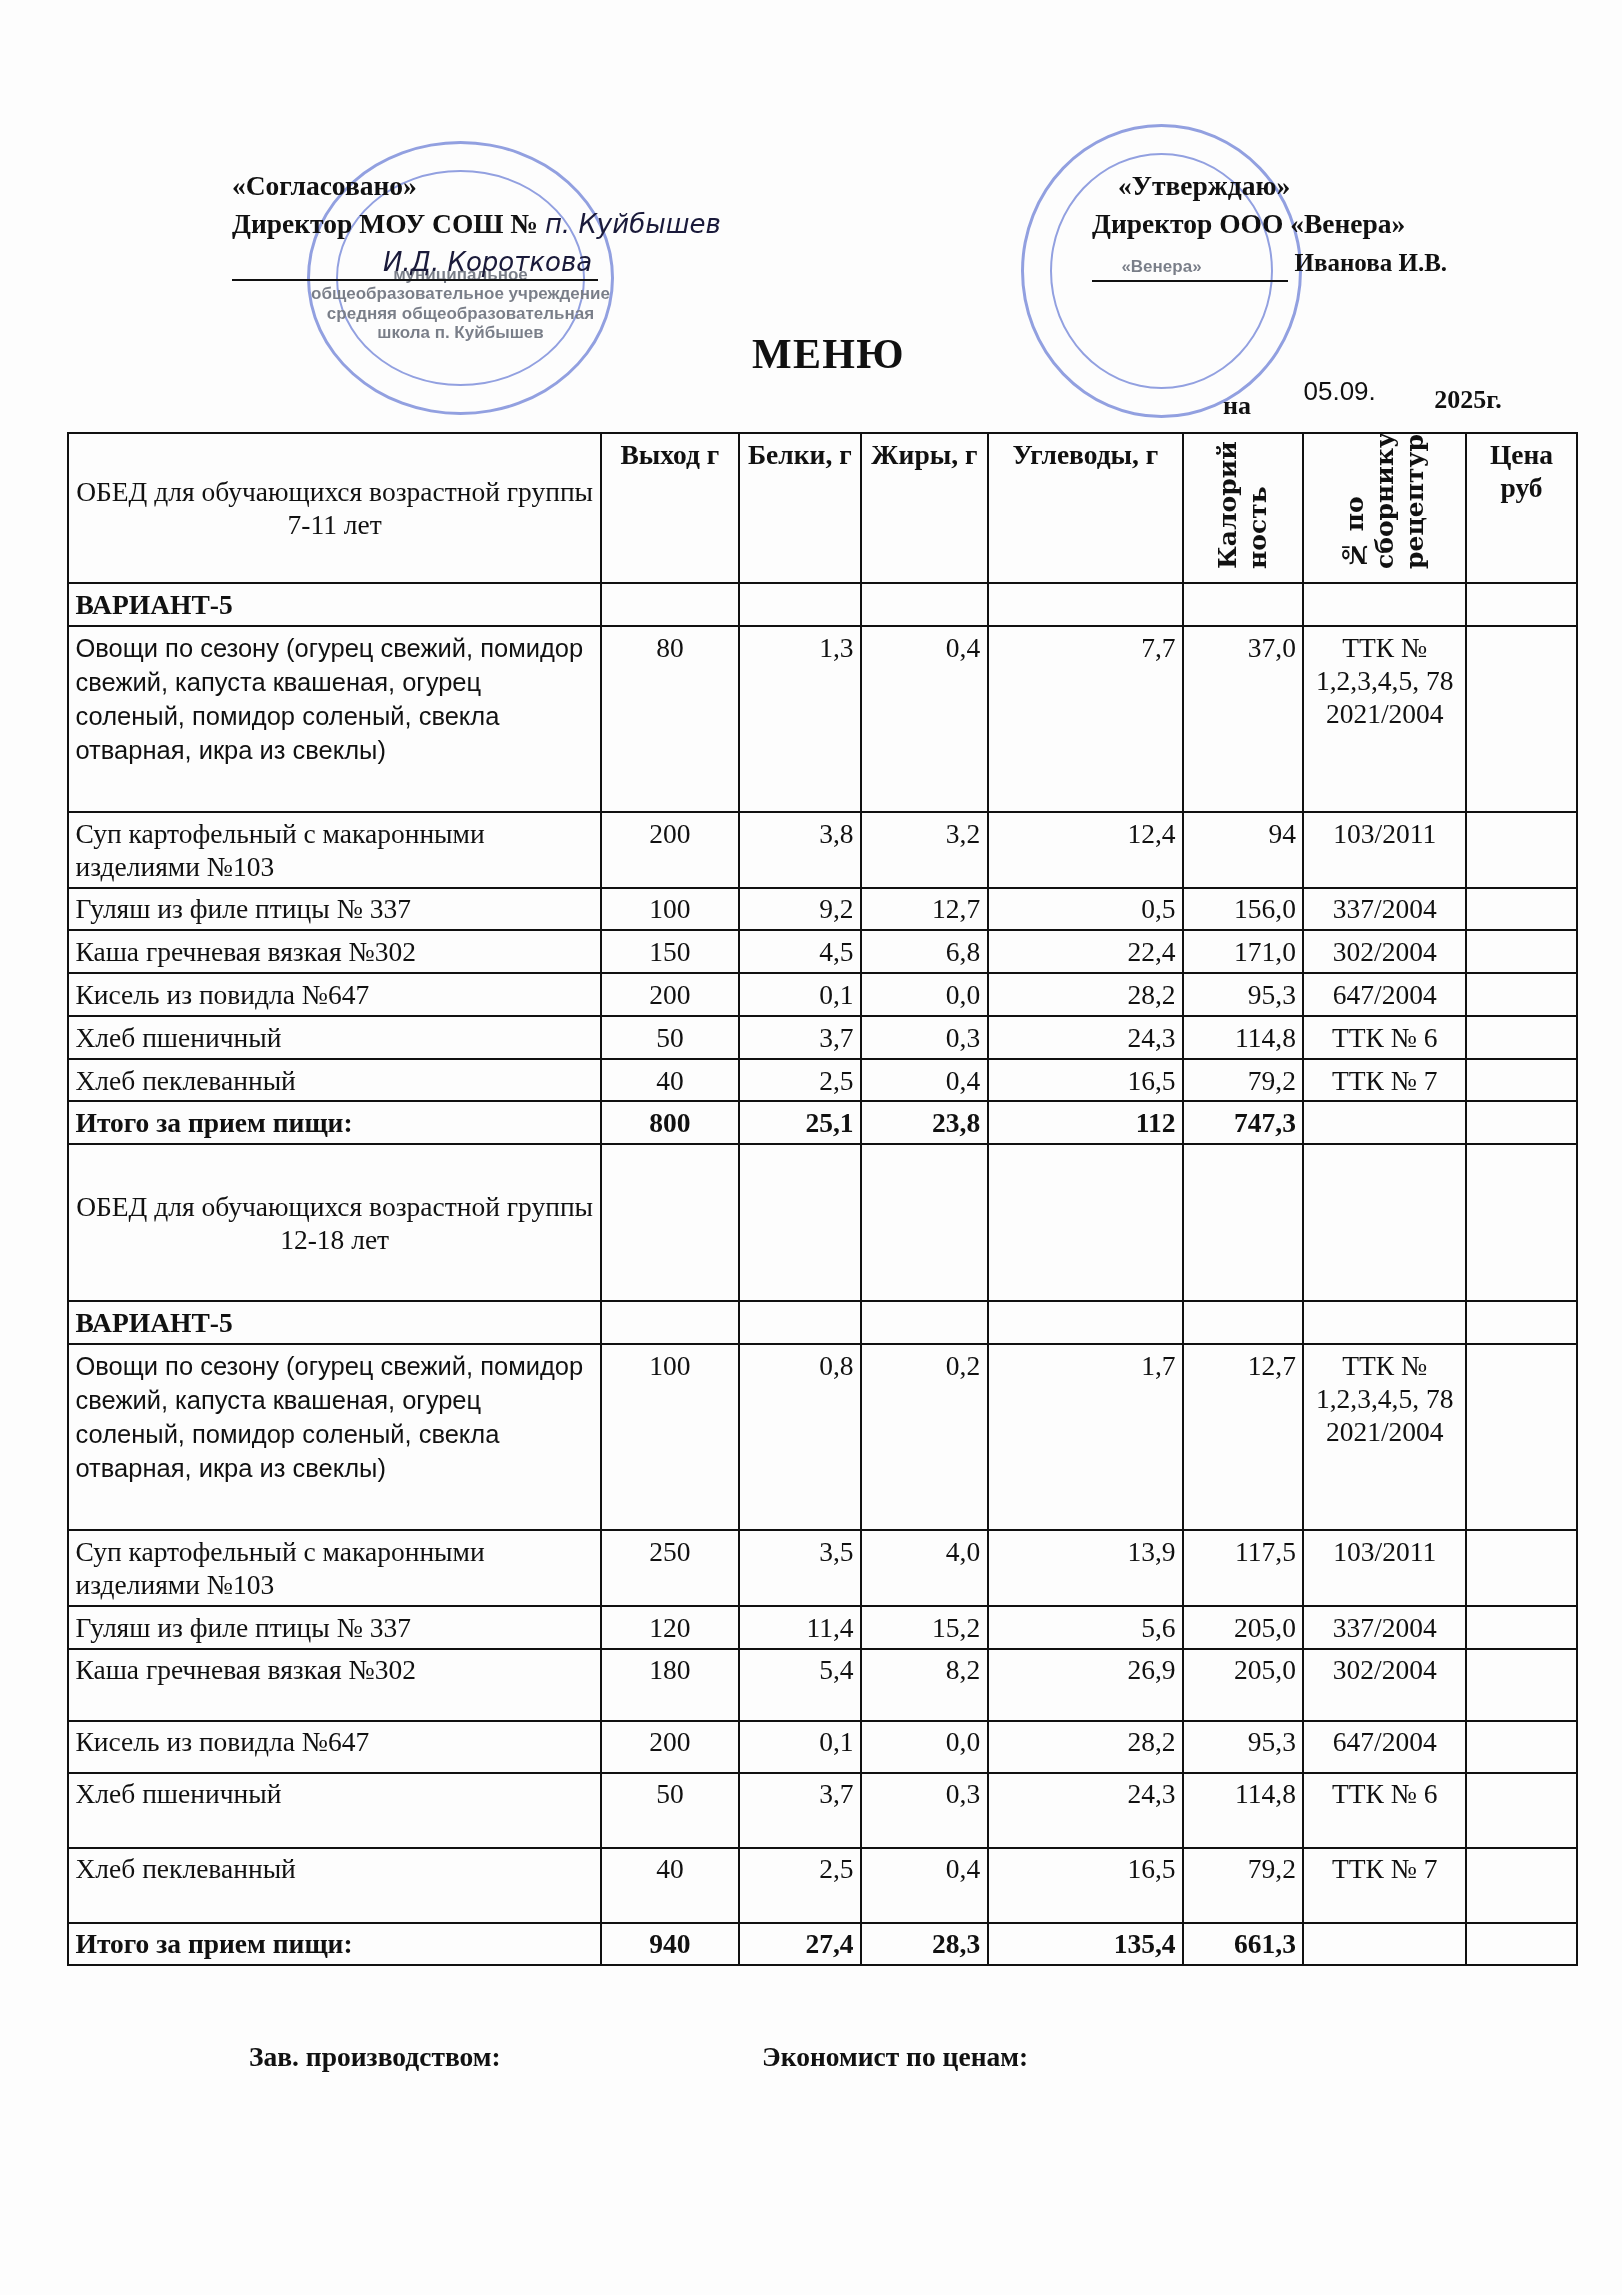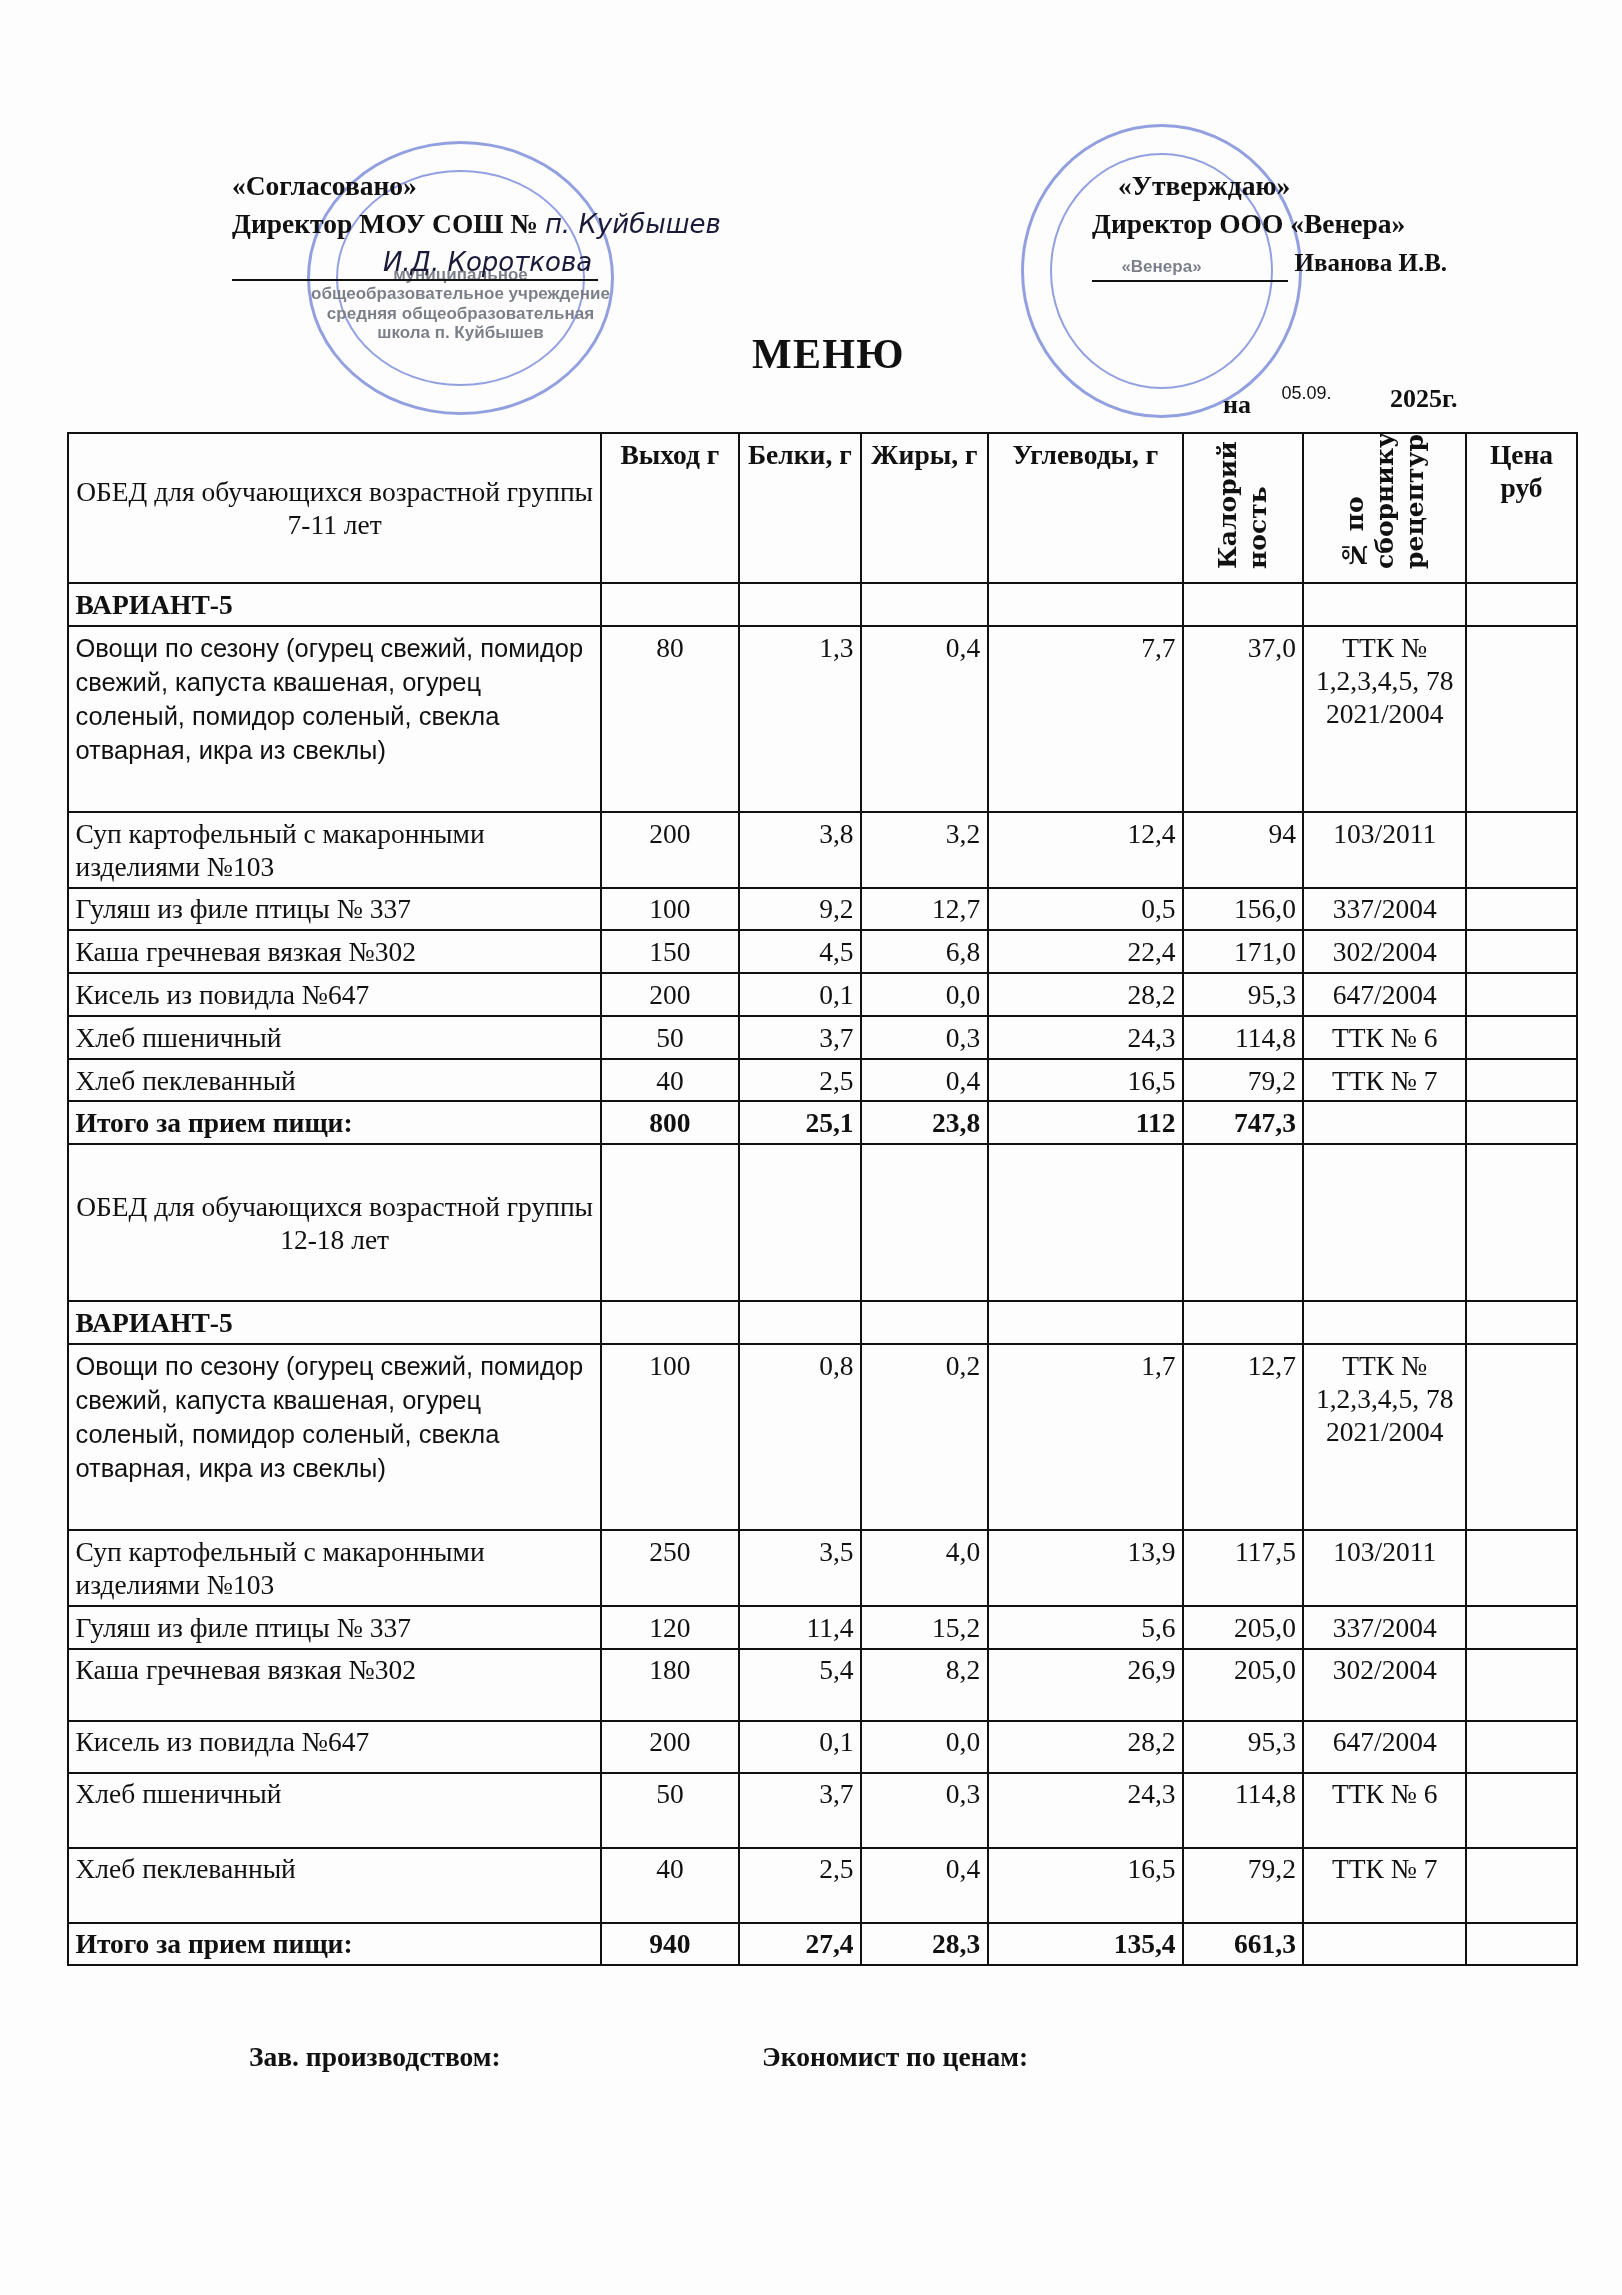--- a/index.html
+++ b/index.html
@@ -18,22 +18,22 @@
   .handwriting { font-family: "DejaVu Sans", sans-serif; font-style: italic; font-weight: normal; color: #1a1a3a; font-size: 26px; }
 
   .stamp { position: absolute; border-radius: 50%; border: 3.9px solid #3b55c9; opacity: 0.55; }
   .stamp.left { left: 307px; top: 141px; width: 301px; height: 268px; }
   .stamp.right { left: 1021px; top: 124px; width: 275px; height: 288px; }
   .stamp .inner { position: absolute; inset: 26px; border: 2px solid #3b55c9; border-radius: 50%; }
   .stamp-text { position: absolute; left: 0; right: 0; top: 45%; text-align: center; color: #0f172a; font-family: "Liberation Sans", sans-serif; font-size: 17px; line-height: 19.6px; font-weight: bold; }
 
   .title { position: absolute; left: 752px; top: 330px; font-size: 42px; font-weight: bold; letter-spacing: 1.3px; }
   .date-line { position: absolute; left: 1223px; top: 376px; font-size: 26px; }
-  .date-line .na { font-weight: bold; margin-right: 24px; position: relative; top: 14.4px; }
-  .date-line .date { font-family: "Liberation Sans", sans-serif; font-size: 18px; margin-right: 52px; }
+  .date-line .na { font-weight: bold; margin-right: 46px; position: relative; top: 14.4px; }
+  .date-line .date { font-family: "Liberation Sans", sans-serif; font-size: 26px; margin-right: 52px; }
   .date-line .year { font-weight: bold; position: relative; top: 7.9px; }
 
   
   table.menu {
     position: absolute; left: 67px; top: 432px; width: 1511px;
     border-collapse: collapse; table-layout: fixed;
   }
   table.menu td, table.menu th {
     border: 2px solid #111; padding: 3.9px 6.5px; vertical-align: top; font-size: 27.5px; line-height: 33px;
   }

